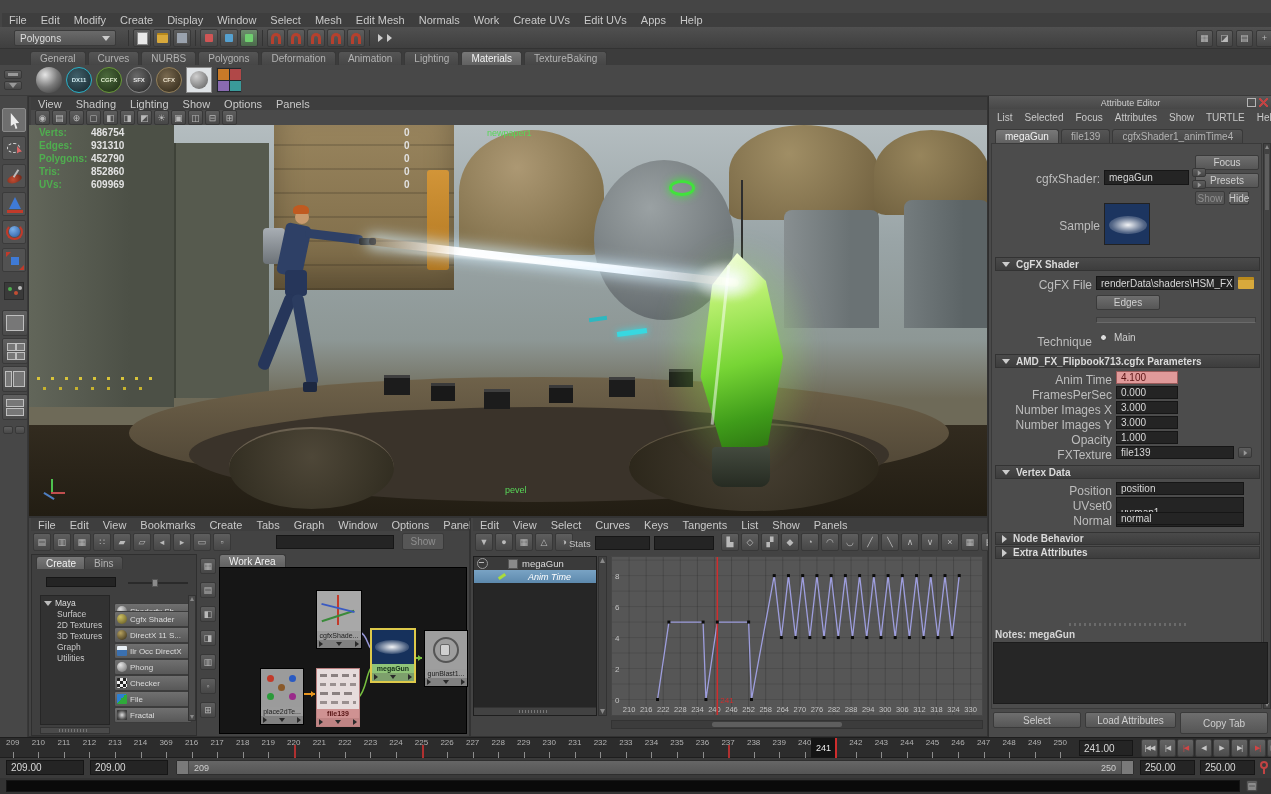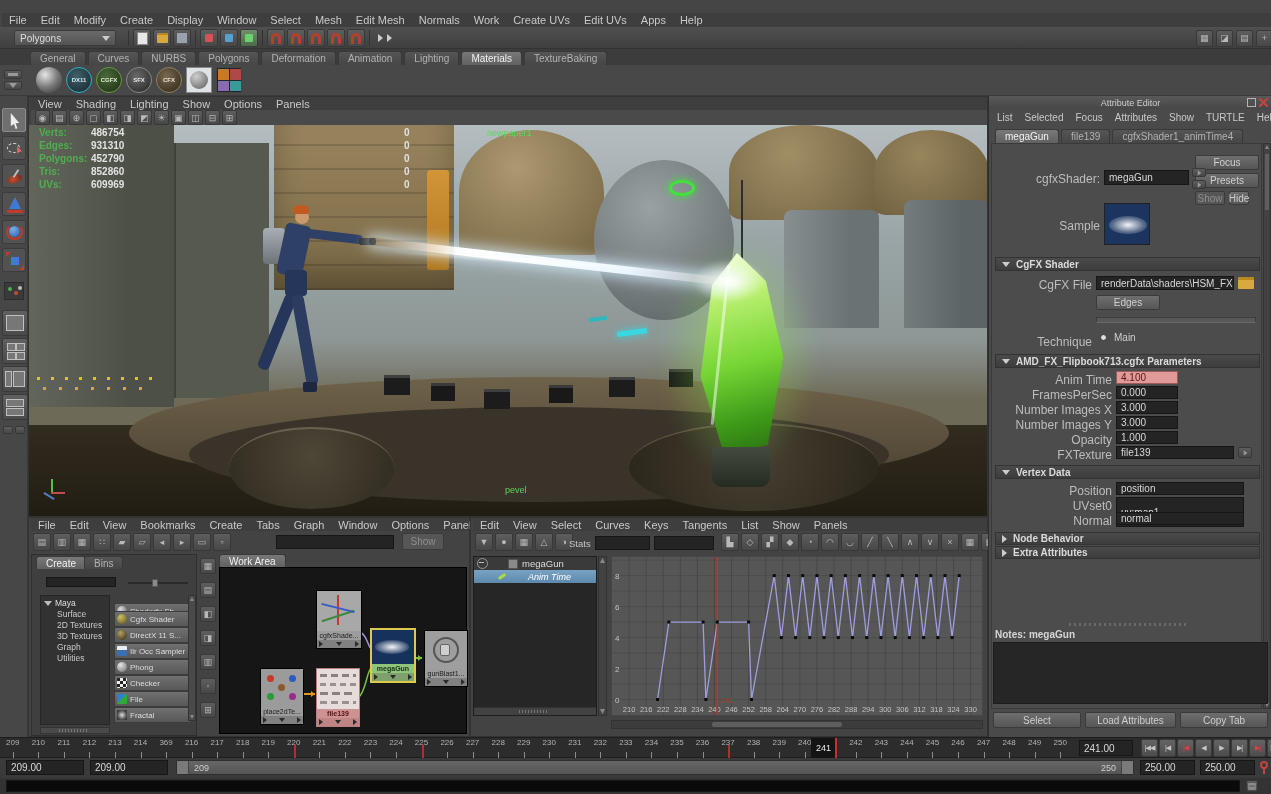--- a/index.html
+++ b/index.html
@@ -394,21 +394,21 @@
       <div class="sh-btn" style="left:82px;top:56px">
           <i class="sh-ic" style="background:radial-gradient(circle at 35% 30%,#cdbf62,#5a511d)"></i>
           <span>Cgfx Shader</span>
         </div>
       <div class="sh-btn" style="left:82px;top:72px">
           <i class="sh-ic" style="background:radial-gradient(circle at 35% 30%,#b6a15e,#2c2414)"></i>
           <span>DirectX 11 S...</span>
         </div>
       <div class="sh-btn" style="left:82px;top:88px">
           <i class="sh-ic" style="border-radius:1px;background:linear-gradient(#e8f0f6 40%,#3a70b0 40%)"></i>
-          <span>Ilr Occ Sampler</span>
+          <span>Ilr Occ DirectX</span>
         </div>
       <div class="sh-btn" style="left:82px;top:104px">
           <i class="sh-ic" style="background:radial-gradient(circle at 35% 30%,#e6e6e6,#6a6a6a)"></i>
           <span>Phong</span>
         </div>
       <div class="sh-btn" style="left:82px;top:120px">
           <i class="sh-ic" style="border-radius:1px;background:repeating-conic-gradient(#eee 0 25%,#222 0 50%);background-size:6px 6px"></i>
           <span>Checker</span>
         </div>
       <div class="sh-btn" style="left:82px;top:136px">
@@ -764,21 +764,21 @@
     <div class="abs" style="left:274px;top:47px;width:8px;height:566px;background:#424242;border:1px solid #333">
       <i class="abs" style="left:1px;top:1px;width:4px;height:4px;background:#888;clip-path:polygon(50% 0,100% 100%,0 100%)"></i>
       <i class="abs" style="left:1px;top:10px;width:4px;height:56px;background:#5e5e5e"></i>
       <i class="abs" style="left:1px;bottom:1px;width:4px;height:4px;background:#888;clip-path:polygon(0 0,100% 0,50% 100%)"></i>
       </div>
     <div class="abs" style="left:80px;top:527px;width:120px;height:3px;background:repeating-linear-gradient(90deg,#6a6a6a 0 2px,transparent 2px 5px)"></div>
     <span class="abs" style="left:6px;top:533px;font-size:10px;font-weight:bold;color:#d6d6d6">Notes: megaGun</span>
     <div class="abs" style="left:4px;top:546px;width:275px;height:62px;background:#262626;border:1px solid #1c1c1c"></div>
     <div class="abs btn" style="left:4px;top:616px;width:88px;height:16px">Select</div>
     <div class="abs btn" style="left:96px;top:616px;width:91px;height:16px">Load Attributes</div>
-    <div class="abs btn" style="left:191px;top:616px;width:88px;height:16px">Copy Tab</div>
+    <div class="abs btn" style="left:191px;top:616px;width:88px;height:22px">Copy Tab</div>
   </div>
 
   <div class="abs" style="left:0;top:737px;width:1271px;height:21px;background:#2c2c2c;border-top:1px solid #1e1e1e;border-bottom:1px solid #1e1e1e">
     <div id="tl-frames">
         <div class="tl-cell">
           <div class="tl-num">209</div>
           <div class="tl-tick"></div>
         </div>
         <div class="tl-cell">
           <div class="tl-num">210</div>

